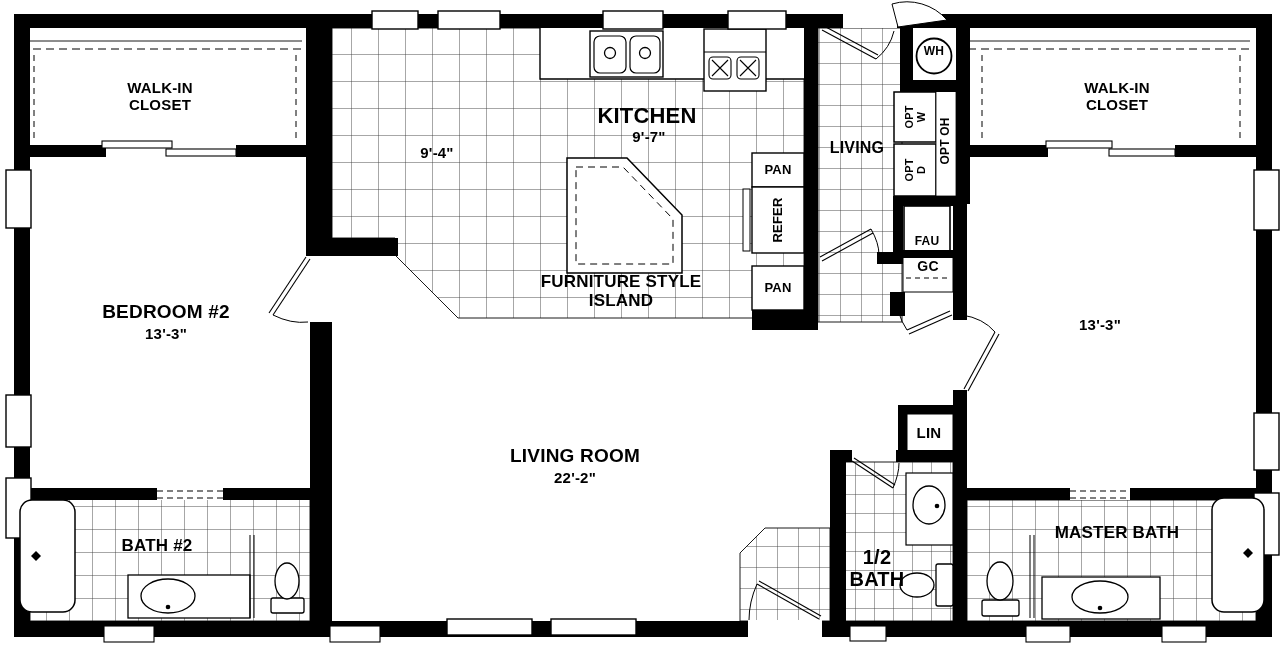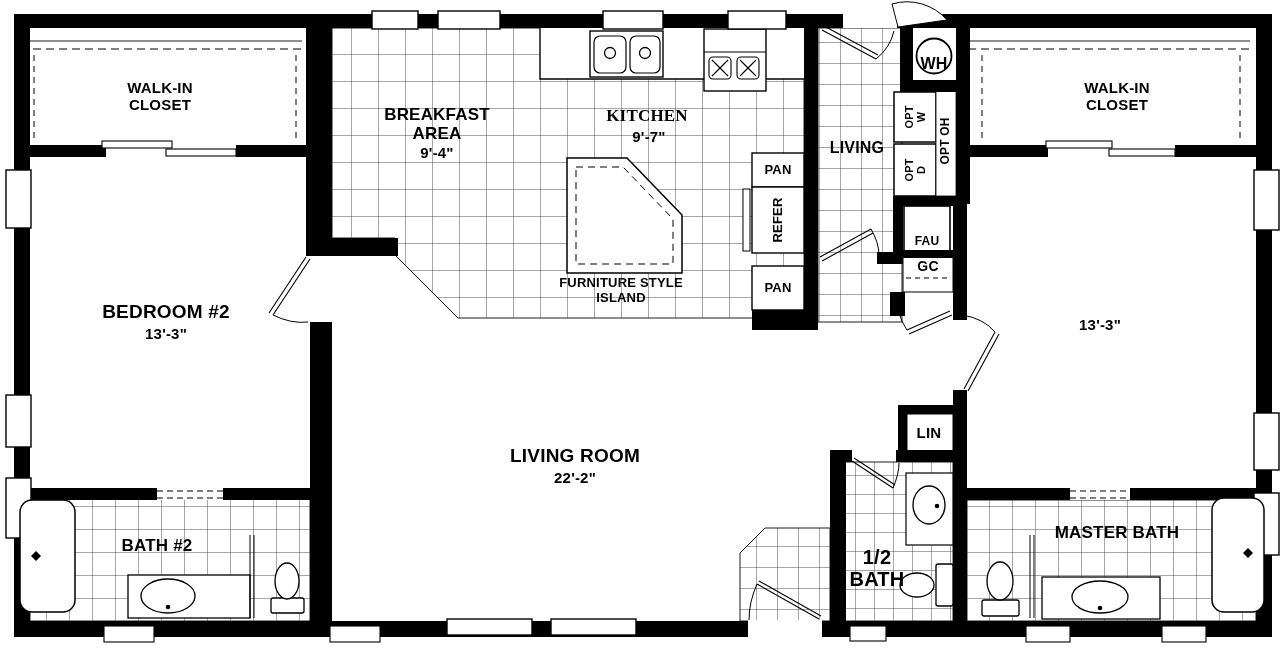--- a/index.html
+++ b/index.html
@@ -276,44 +276,42 @@
     <rect x="104" y="626" width="50" height="16"></rect>
     <rect x="330" y="626" width="50" height="16"></rect>
     <rect x="850" y="626" width="36" height="15"></rect>
     <rect x="1026" y="626" width="44" height="16"></rect>
     <rect x="1162" y="626" width="44" height="16"></rect>
   </g>
 </svg>
 
 <div class="lbl" style="left:160px;top:97px;font-size:15px;">WALK-IN
 CLOSET</div>
-<div class="lbl" style="left:437px;top:124px;font-size:17px;">BREAKFAST
-AREA</div>
 <div class="lbl" style="left:437px;top:153px;font-size:15px;">9'-4"</div>
-<div class="lbl" style="left:647px;top:116px;font-size:17px;font-family:Liberation Serif, serif;">KITCHEN</div>
+<div class="lbl" style="left:647px;top:116px;font-size:22px;">KITCHEN</div>
 <div class="lbl" style="left:649px;top:137px;font-size:15px;">9'-7"</div>
 <div class="lbl" style="left:857px;top:148px;font-size:16px;">LIVING</div>
 <div class="lbl" style="left:1117px;top:97px;font-size:15px;">WALK-IN
 CLOSET</div>
 <div class="lbl" style="left:166px;top:312px;font-size:19px;">BEDROOM #2</div>
 <div class="lbl" style="left:166px;top:334px;font-size:15px;">13'-3"</div>
 <div class="lbl" style="left:1100px;top:325px;font-size:15px;">13'-3"</div>
 <div class="lbl" style="left:575px;top:456px;font-size:19px;">LIVING ROOM</div>
 <div class="lbl" style="left:575px;top:478px;font-size:15px;">22'-2"</div>
-<div class="lbl" style="left:621px;top:291px;font-size:13px;">FURNITURE STYLE
+<div class="lbl" style="left:621px;top:291px;font-size:17px;">FURNITURE STYLE
 ISLAND</div>
 <div class="lbl" style="left:157px;top:546px;font-size:17px;">BATH #2</div>
 <div class="lbl" style="left:877px;top:568px;font-size:20px;">1/2
 BATH</div>
 <div class="lbl" style="left:1117px;top:533px;font-size:17px;">MASTER BATH</div>
 
 <div class="lbl" style="left:778px;top:170px;font-size:13px;">PAN</div>
 <div class="lbl rot" style="left:778px;top:220px;font-size:13px;">REFER</div>
 <div class="lbl" style="left:778px;top:288px;font-size:13px;">PAN</div>
-<div class="lbl" style="left:934px;top:64px;font-size:16px;">WH</div>
+<div class="lbl" style="left:934px;top:52px;font-size:12px;">WH</div>
 <div class="lbl rot" style="left:915px;top:117px;font-size:11px;">OPT
 W</div>
 <div class="lbl rot" style="left:915px;top:170px;font-size:11px;">OPT
 D</div>
 <div class="lbl rot" style="left:946px;top:141px;font-size:12px;">OPT OH</div>
 <div class="lbl" style="left:927px;top:242px;font-size:12px;">FAU</div>
 <div class="lbl" style="left:928px;top:267px;font-size:14px;">GC</div>
 <div class="lbl" style="left:929px;top:433px;font-size:15px;">LIN</div>
 
 </div>

